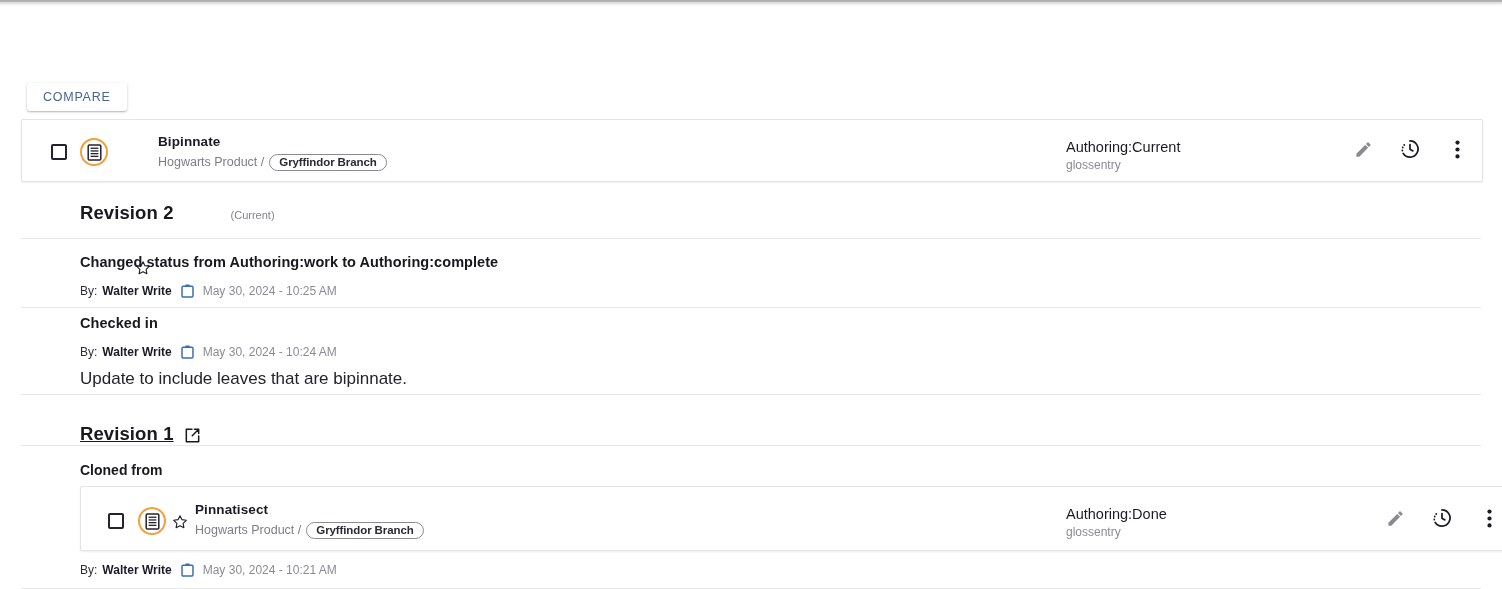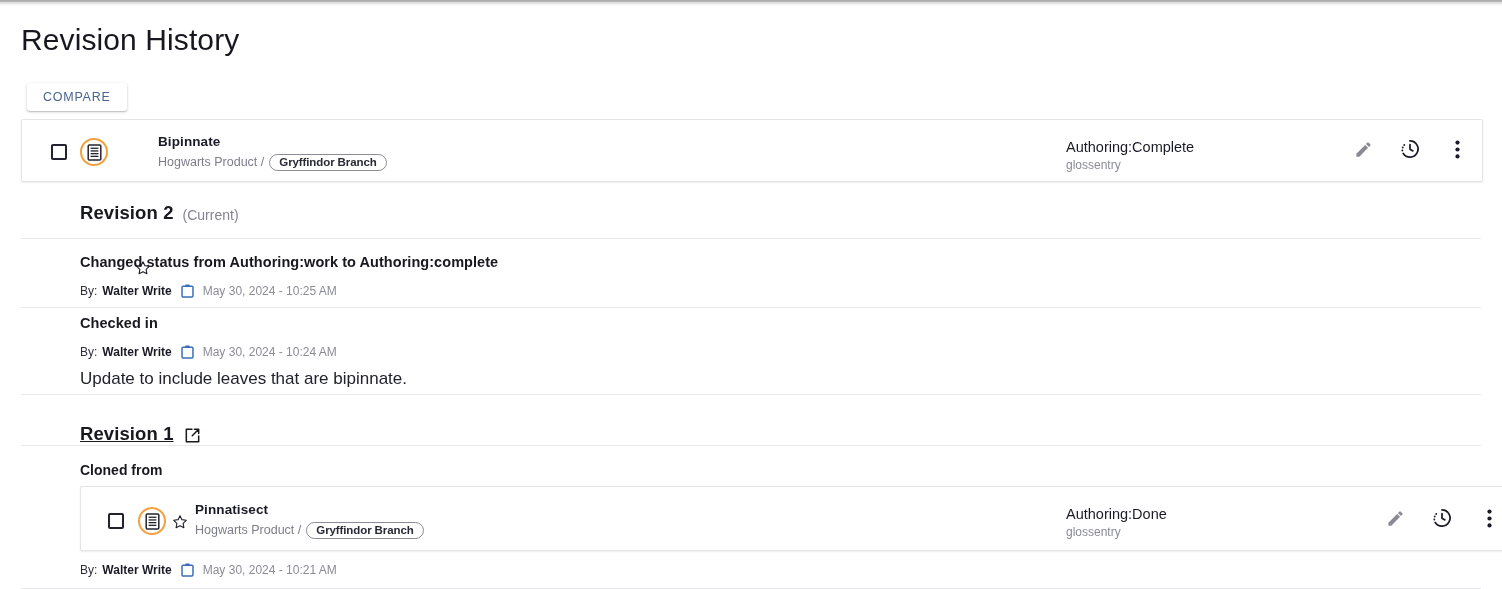--- a/index.html
+++ b/index.html
@@ -230,25 +230,26 @@
     gap: 9px;
     white-space: nowrap;
   }
   .rev-heading .rev-label {
     font-size: 18.5px;
     font-weight: 700;
     color: #18181f;
     letter-spacing: .1px;
   }
   .rev-heading .rev-current {
-    font-size: 14px;
+    font-size: 11px;
     color: #84848f;
     font-weight: 400;
     position: relative;
     top: 2px;
+    margin-left: 48px;
   }
 
   .entry-title {
     position: absolute;
     left: 80px;
     font-size: 14.5px;
     font-weight: 700;
     color: #18181f;
     letter-spacing: .05px;
     white-space: nowrap;
@@ -287,21 +288,20 @@
 
   svg { display: block; }
 </style>
 </head>
 <body>
 
 <div class="top-shadow"></div>
 
 <div class="page">
 
-  <div class="page-title">Revision History</div>
 
   <button class="compare-btn">COMPARE</button>
 
   <div class="doc-card primary">
     <div class="doc-row">
 
       <div class="checkbox"></div>
 
       <div class="doc-icon">
         <svg width="15" height="17" viewBox="0 0 15 17" fill="none" aria-hidden="true">
@@ -321,21 +321,21 @@
 
       <div class="doc-text">
         <div class="doc-name">Bipinnate</div>
         <div class="doc-meta">
           <span>Hogwarts Product /</span>
           <span class="branch-pill">Gryffindor Branch</span>
         </div>
       </div>
 
       <div class="status-block">
-        <div class="status-main">Authoring:Complete</div>
+        <div class="status-main">Authoring:Current</div>
         <div class="status-sub">glossentry</div>
       </div>
 
       <div class="row-actions">
         <button class="act-btn">
           <svg width="19" height="19" viewBox="0 0 24 24" aria-hidden="true">
             <path d="M3 17.25V21h3.75L17.81 9.94l-3.75-3.75L3 17.25zM20.71 7.04a1 1 0 000-1.41l-2.34-2.34a1 1 0 00-1.41 0l-1.83 1.83 3.75 3.75 1.83-1.83z" fill="#8a8a94"></path>
           </svg>
         </button>
         <button class="act-btn">

